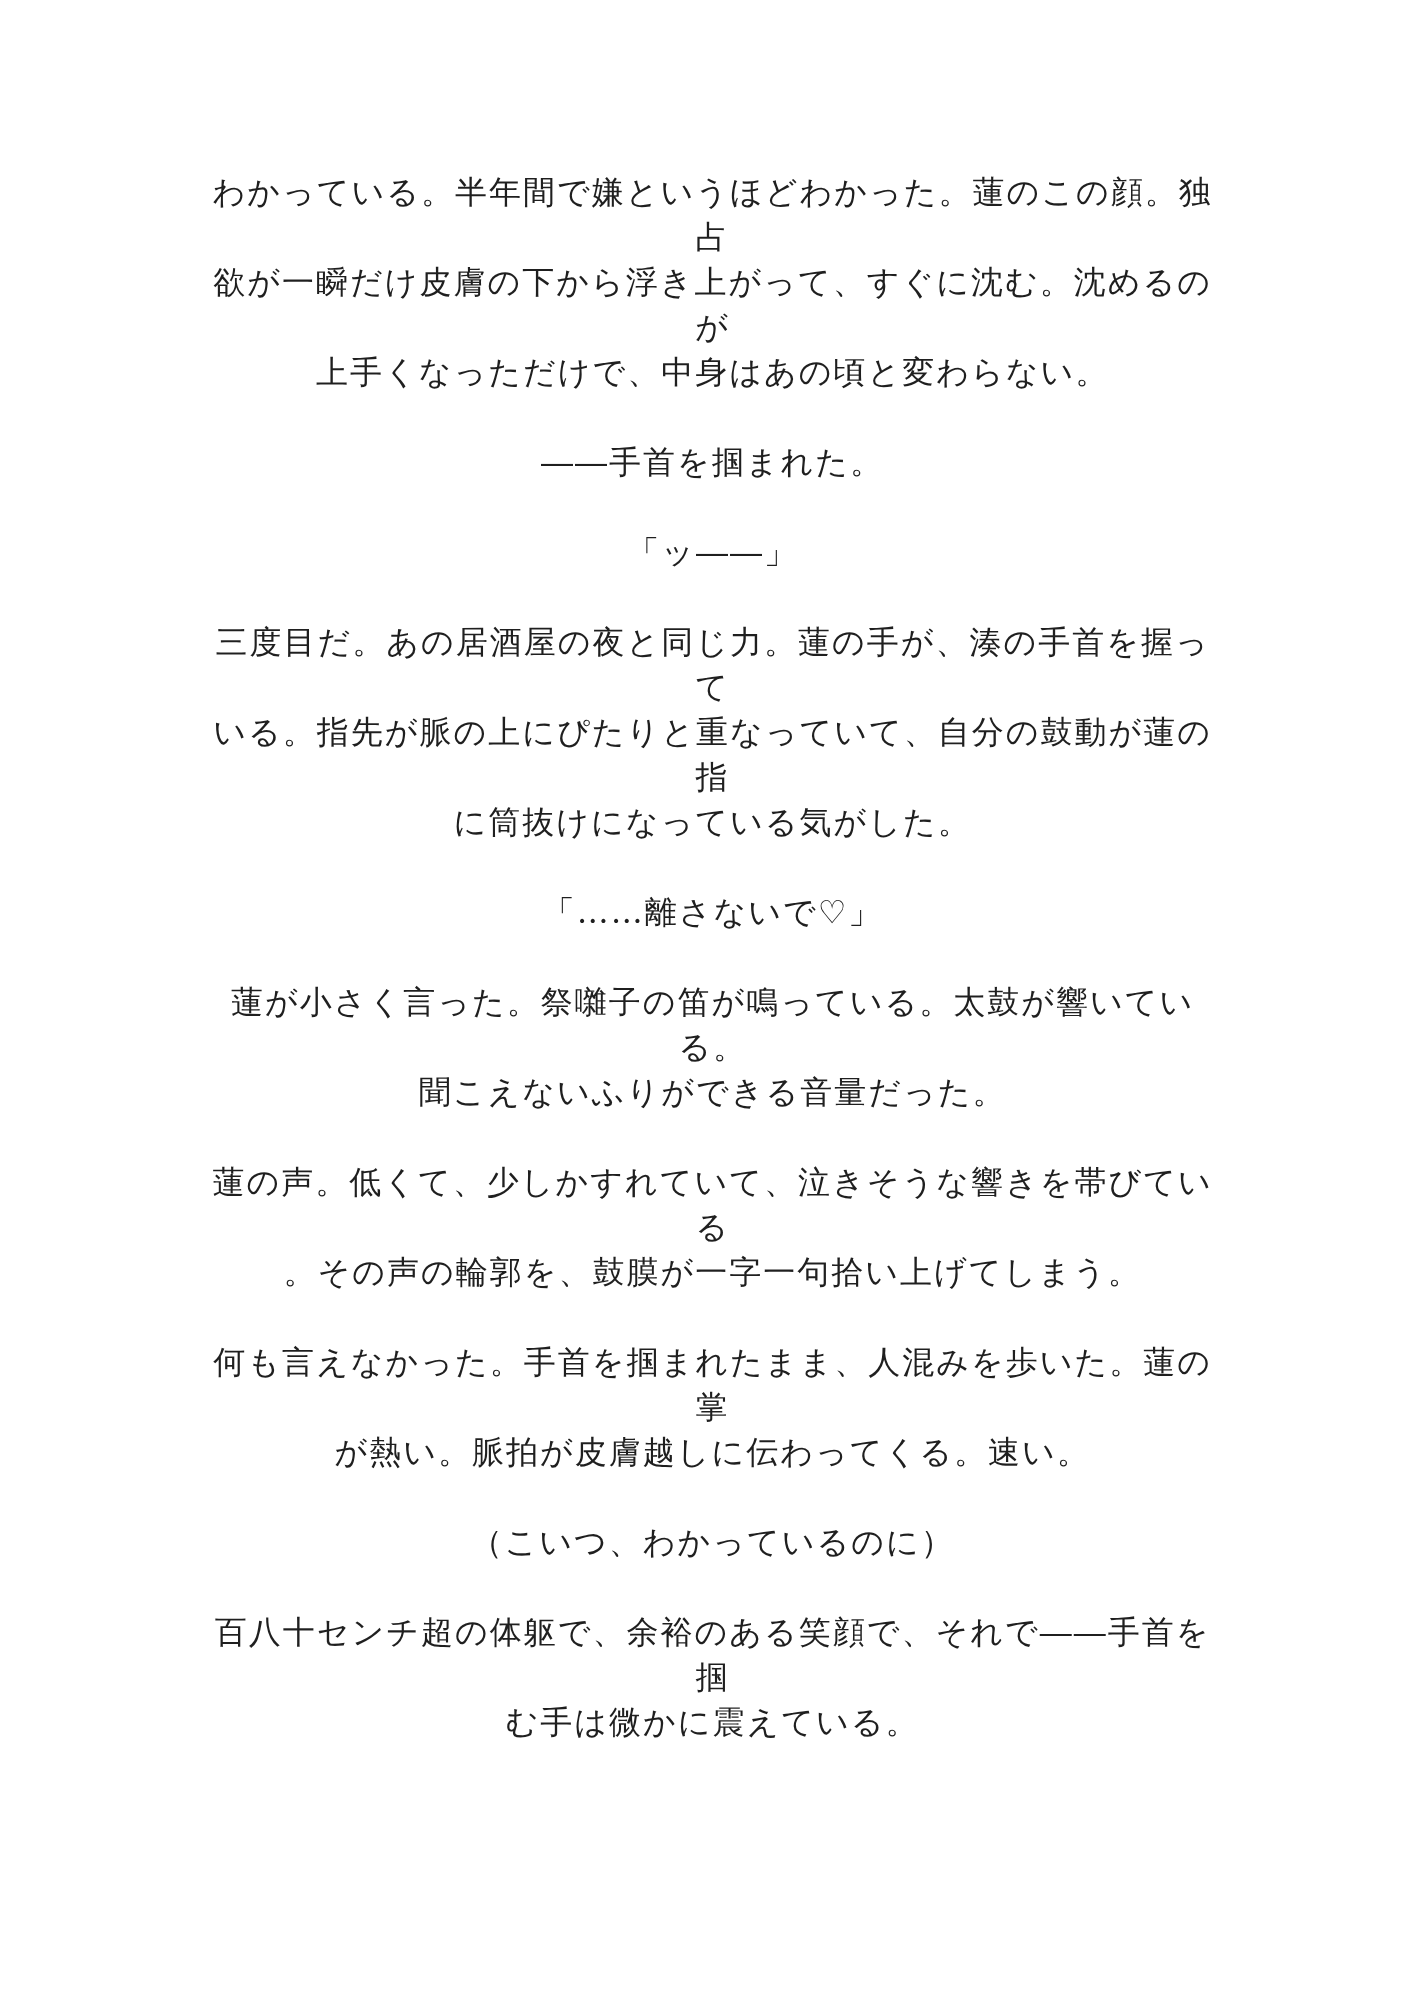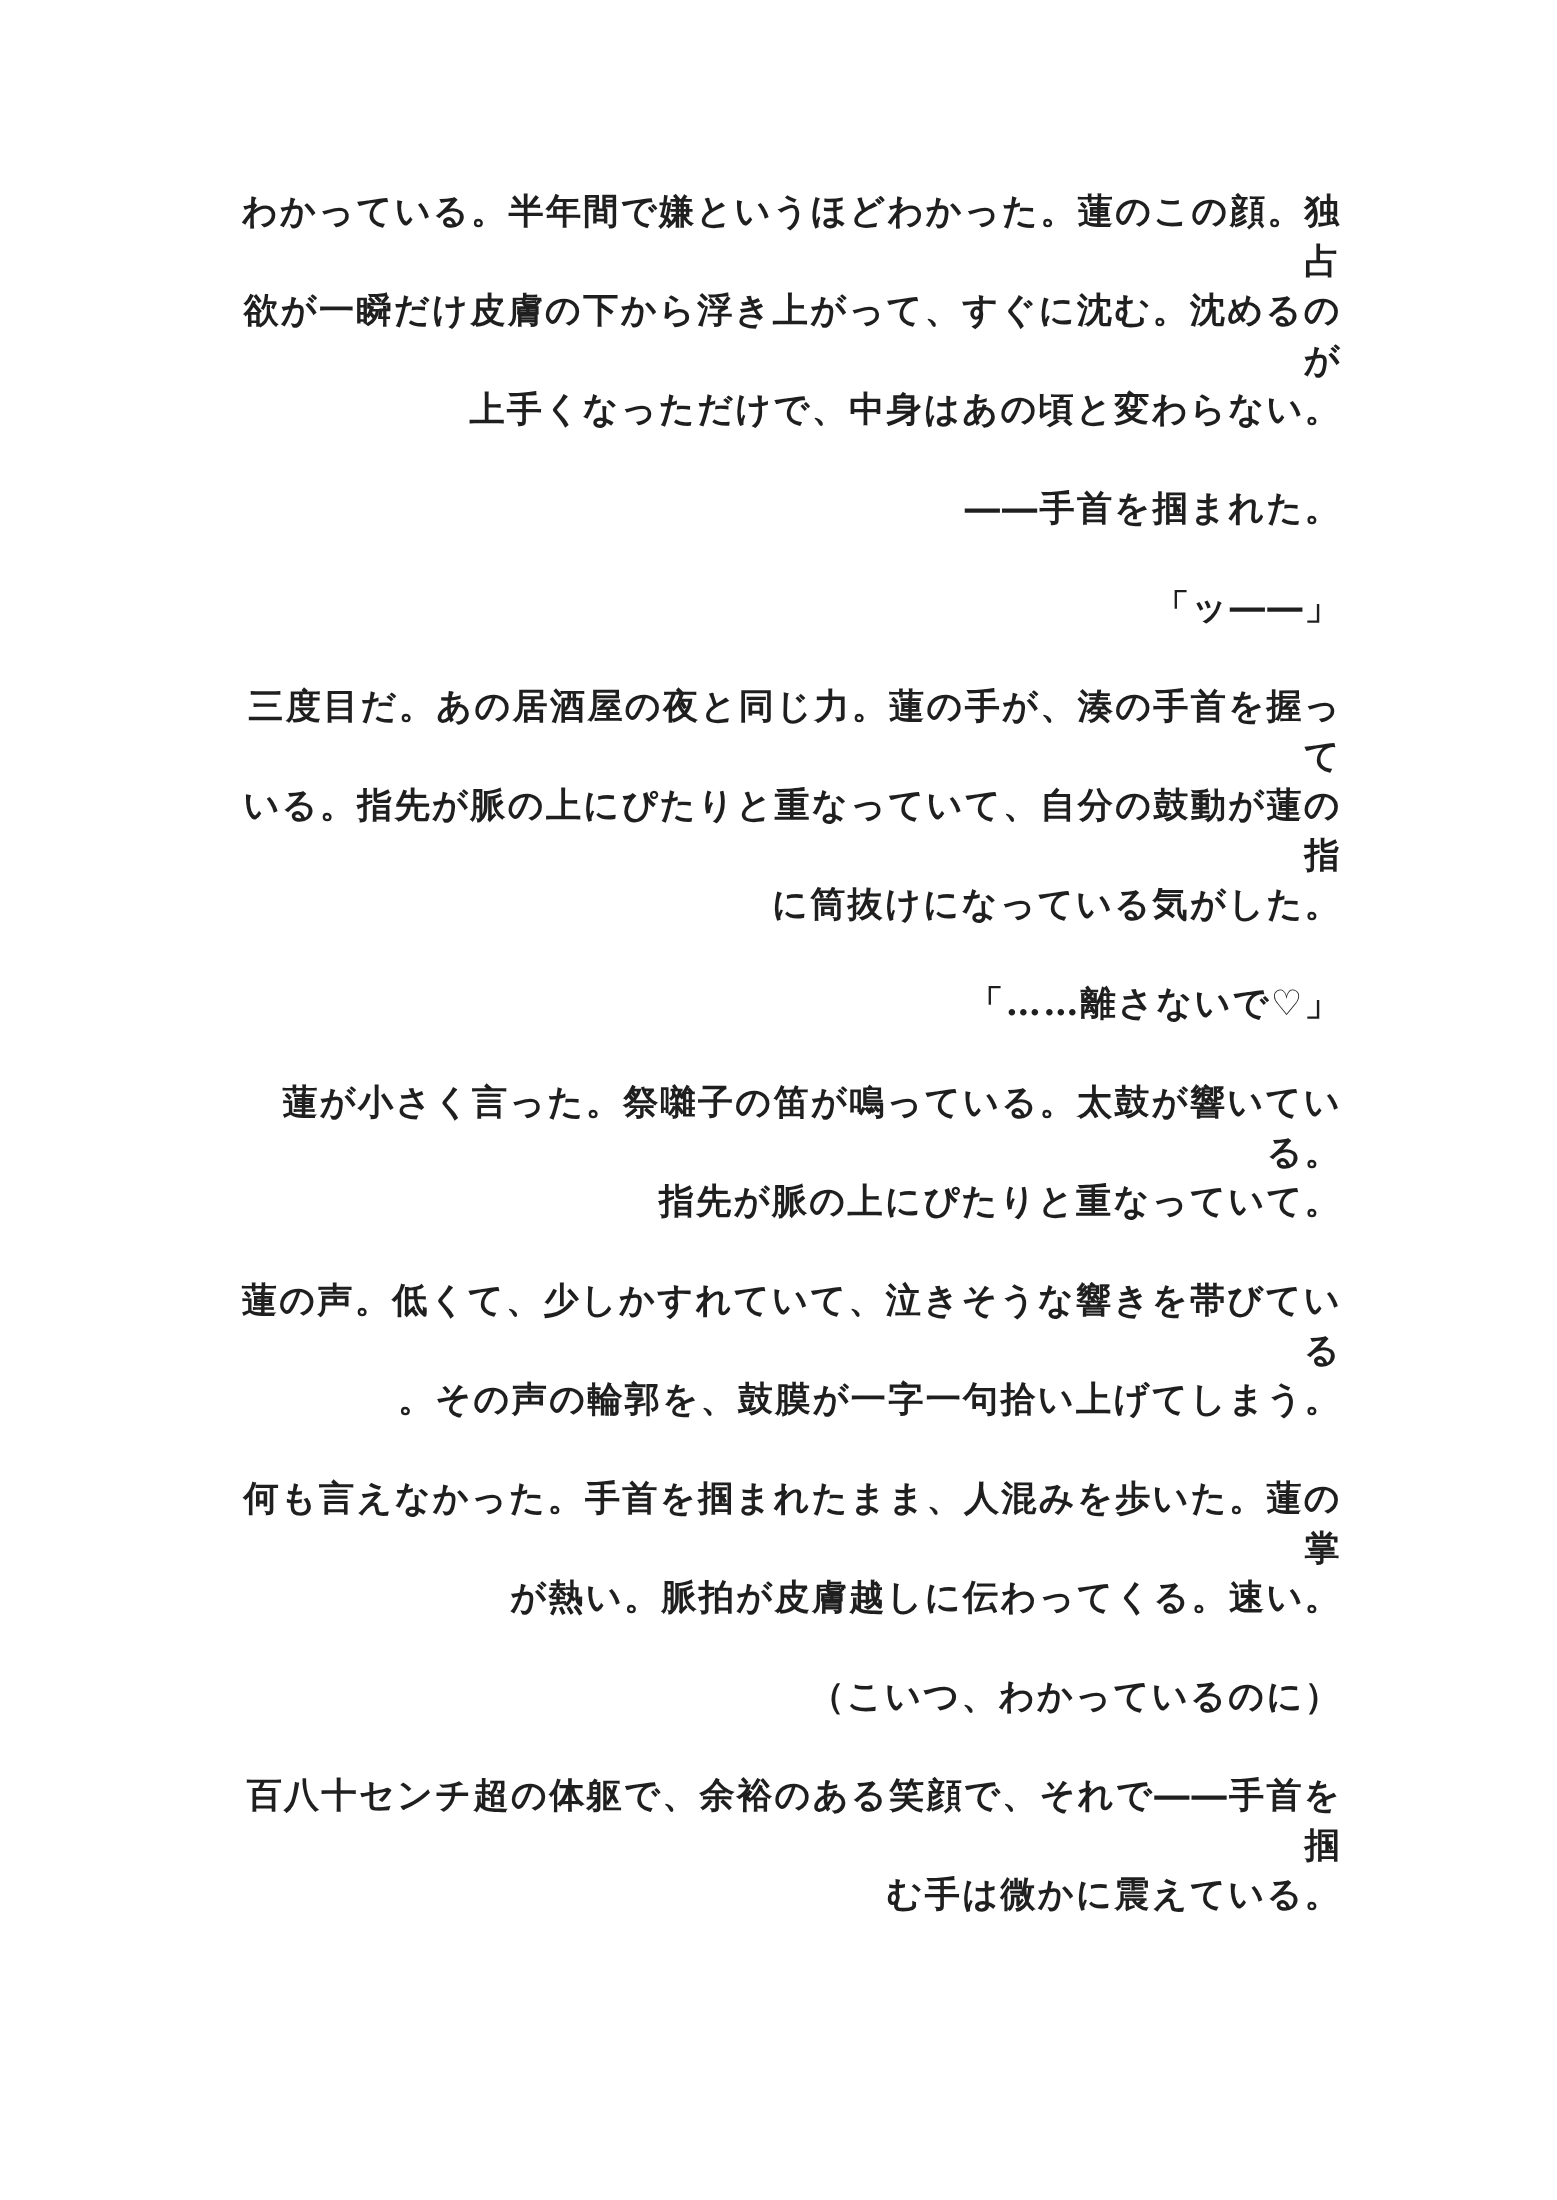--- a/index.html
+++ b/index.html
@@ -24,43 +24,42 @@
       font-family: "DejaVu Serif", "Liberation Serif", serif;
       color: #1f1f1f;
       font-size: 32px;
       line-height: 45px;
       letter-spacing: 2px;
     }
     .text-body p.para {
       margin: 0 0 45px 0;
       padding: 0;
       white-space: pre-line; 
-      text-align: right;
-      font-weight: bold;
+      text-align: center;
     }
     .text-body p.para:last-child {
       margin-bottom: 0;
     }
   </style>
 </head>
 <body>
 
 <div class="page">
   <div class="text-body">
     <p class="para">わかっている。半年間で嫌というほどわかった。蓮のこの顔。独占
 欲が一瞬だけ皮膚の下から浮き上がって、すぐに沈む。沈めるのが
 上手くなっただけで、中身はあの頃と変わらない。</p>
     <p class="para">――手首を掴まれた。</p>
     <p class="para">「ッ――」</p>
     <p class="para">三度目だ。あの居酒屋の夜と同じ力。蓮の手が、湊の手首を握って
 いる。指先が脈の上にぴたりと重なっていて、自分の鼓動が蓮の指
 に筒抜けになっている気がした。</p>
     <p class="para">「……離さないで♡」</p>
     <p class="para">蓮が小さく言った。祭囃子の笛が鳴っている。太鼓が響いている。
-指先が脈の上にぴたりと重なっていて。</p>
+聞こえないふりができる音量だった。</p>
     <p class="para">蓮の声。低くて、少しかすれていて、泣きそうな響きを帯びている
 。その声の輪郭を、鼓膜が一字一句拾い上げてしまう。</p>
     <p class="para">何も言えなかった。手首を掴まれたまま、人混みを歩いた。蓮の掌
 が熱い。脈拍が皮膚越しに伝わってくる。速い。</p>
     <p class="para">（こいつ、わかっているのに）</p>
     <p class="para">百八十センチ超の体躯で、余裕のある笑顔で、それで――手首を掴
 む手は微かに震えている。</p>
   </div>
 </div>
 

